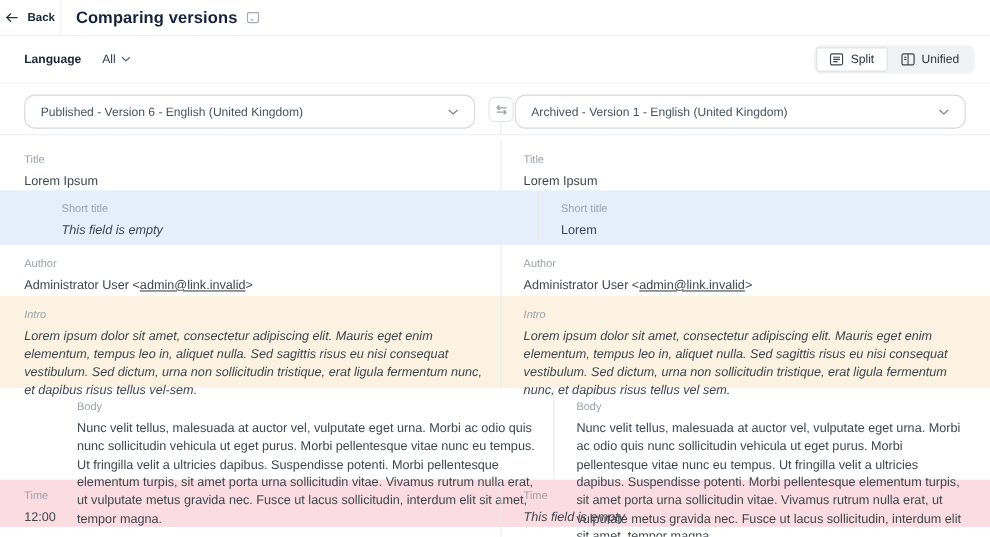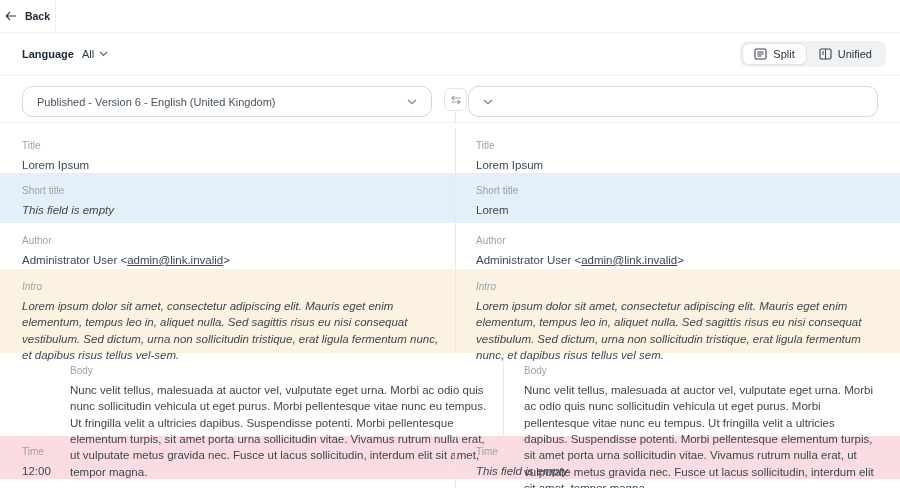--- a/index.html
+++ b/index.html
@@ -53,21 +53,21 @@
     border-bottom: 1px solid #edeff1;
     display: flex;
     align-items: center;
     justify-content: space-between;
     padding: 0 14px 0 22px;
     background: #fff;
   }
   .lang {
     display: flex;
     align-items: center;
-    gap: 8px;
+    gap: 19px;
     font-size: 11px;
   }
   .lang-label { font-weight: 700; color: #1b2637; }
   .lang-select {
     display: flex;
     align-items: center;
     gap: 5px;
     color: #2a3a4d;
     cursor: pointer;
     background: none; border: none;
@@ -80,21 +80,21 @@
     display: flex;
     gap: 2px;
   }
   .seg-btn {
     display: flex;
     align-items: center;
     gap: 6px;
     font-size: 11px;
     color: #2b3442;
     padding: 4px 11px;
-    border-radius: 6px;
+    border-radius: 1px;
     background: transparent;
     border: none;
     cursor: pointer;
     font-family: inherit;
   }
   .seg-btn.active {
     background: #fff;
     box-shadow: 0 0 0 1px #e0e3e6, 0 1px 2px rgba(0,0,0,.04);
   }
 
@@ -196,20 +196,29 @@
 
 <div class="header">
   <button class="back-btn">
     <span>
       <svg width="12" height="10" viewBox="0 0 12 10">
           <path d="M11 5H1.6M5 1.2L1.2 5 5 8.8" stroke="#2b3442" stroke-width="1.2" fill="none"></path>
         </svg>
     </span>
     <span>Back</span>
   </button>
+  <div class="page-title-wrap">
+    <h1 class="page-title">Comparing versions</h1>
+    <span>
+      <svg width="12" height="12" viewBox="0 0 12 12">
+          <rect x="1" y="1.5" width="10" height="9" rx="1.3" stroke="#a3aab2" stroke-width="1.1" fill="none"></rect>
+          <path d="M3.6 8h2.8" stroke="#a3aab2" stroke-width="1.1"></path>
+        </svg>
+    </span>
+  </div>
 </div>
 
 <div class="toolbar">
   <div class="lang">
     <span class="lang-label">Language</span>
     <button class="lang-select">
       <span>All</span>
       <span>
         <svg width="9" height="6" viewBox="0 0 9 6">
             <path d="M1 1l3.5 3.4L8 1" stroke="#5a6673" stroke-width="1.2" fill="none"></path>
@@ -249,40 +258,41 @@
         </svg>
     </span>
   </button>
   <button class="swap-btn">
     <svg width="12" height="10" viewBox="0 0 12 10">
         <path d="M10.5 3H2M4.2 1L2 3l2.2 2" stroke="#9aa1a8" stroke-width="1.2" fill="none"></path>
         <path d="M1.5 7H10M7.8 5L10 7 7.8 9" stroke="#9aa1a8" stroke-width="1.2" fill="none"></path>
       </svg>
   </button>
   <button class="version-select right">
+    <span>Archived - Version 1 - English (United Kingdom)</span>
     <span>
       <svg width="10" height="6" viewBox="0 0 10 6">
           <path d="M1 1l4 3.6L9 1" stroke="#7a838d" stroke-width="1.2" fill="none"></path>
         </svg>
     </span>
   </button>
 </div>
 
 <div class="row row-title" style="background: rgb(255, 255, 255); align-items: flex-end;">
   <div class="cell left">
     <div class="flabel">Title</div>
     <div class="fvalue">Lorem Ipsum</div>
   </div>
   <div class="cell right">
     <div class="flabel">Title</div>
     <div class="fvalue">Lorem Ipsum</div>
   </div>
 </div>
 
-<div class="row row-short-title" style="background: rgb(228, 239, 251);">
+<div class="row row-short-title" style="background: rgb(228, 239, 251); padding-left: 34px;">
   <div class="cell left">
     <div class="flabel">Short title</div>
     <div class="fvalue empty">This field is empty</div>
   </div>
   <div class="cell right">
     <div class="flabel">Short title</div>
     <div class="fvalue">Lorem</div>
   </div>
 </div>
 

